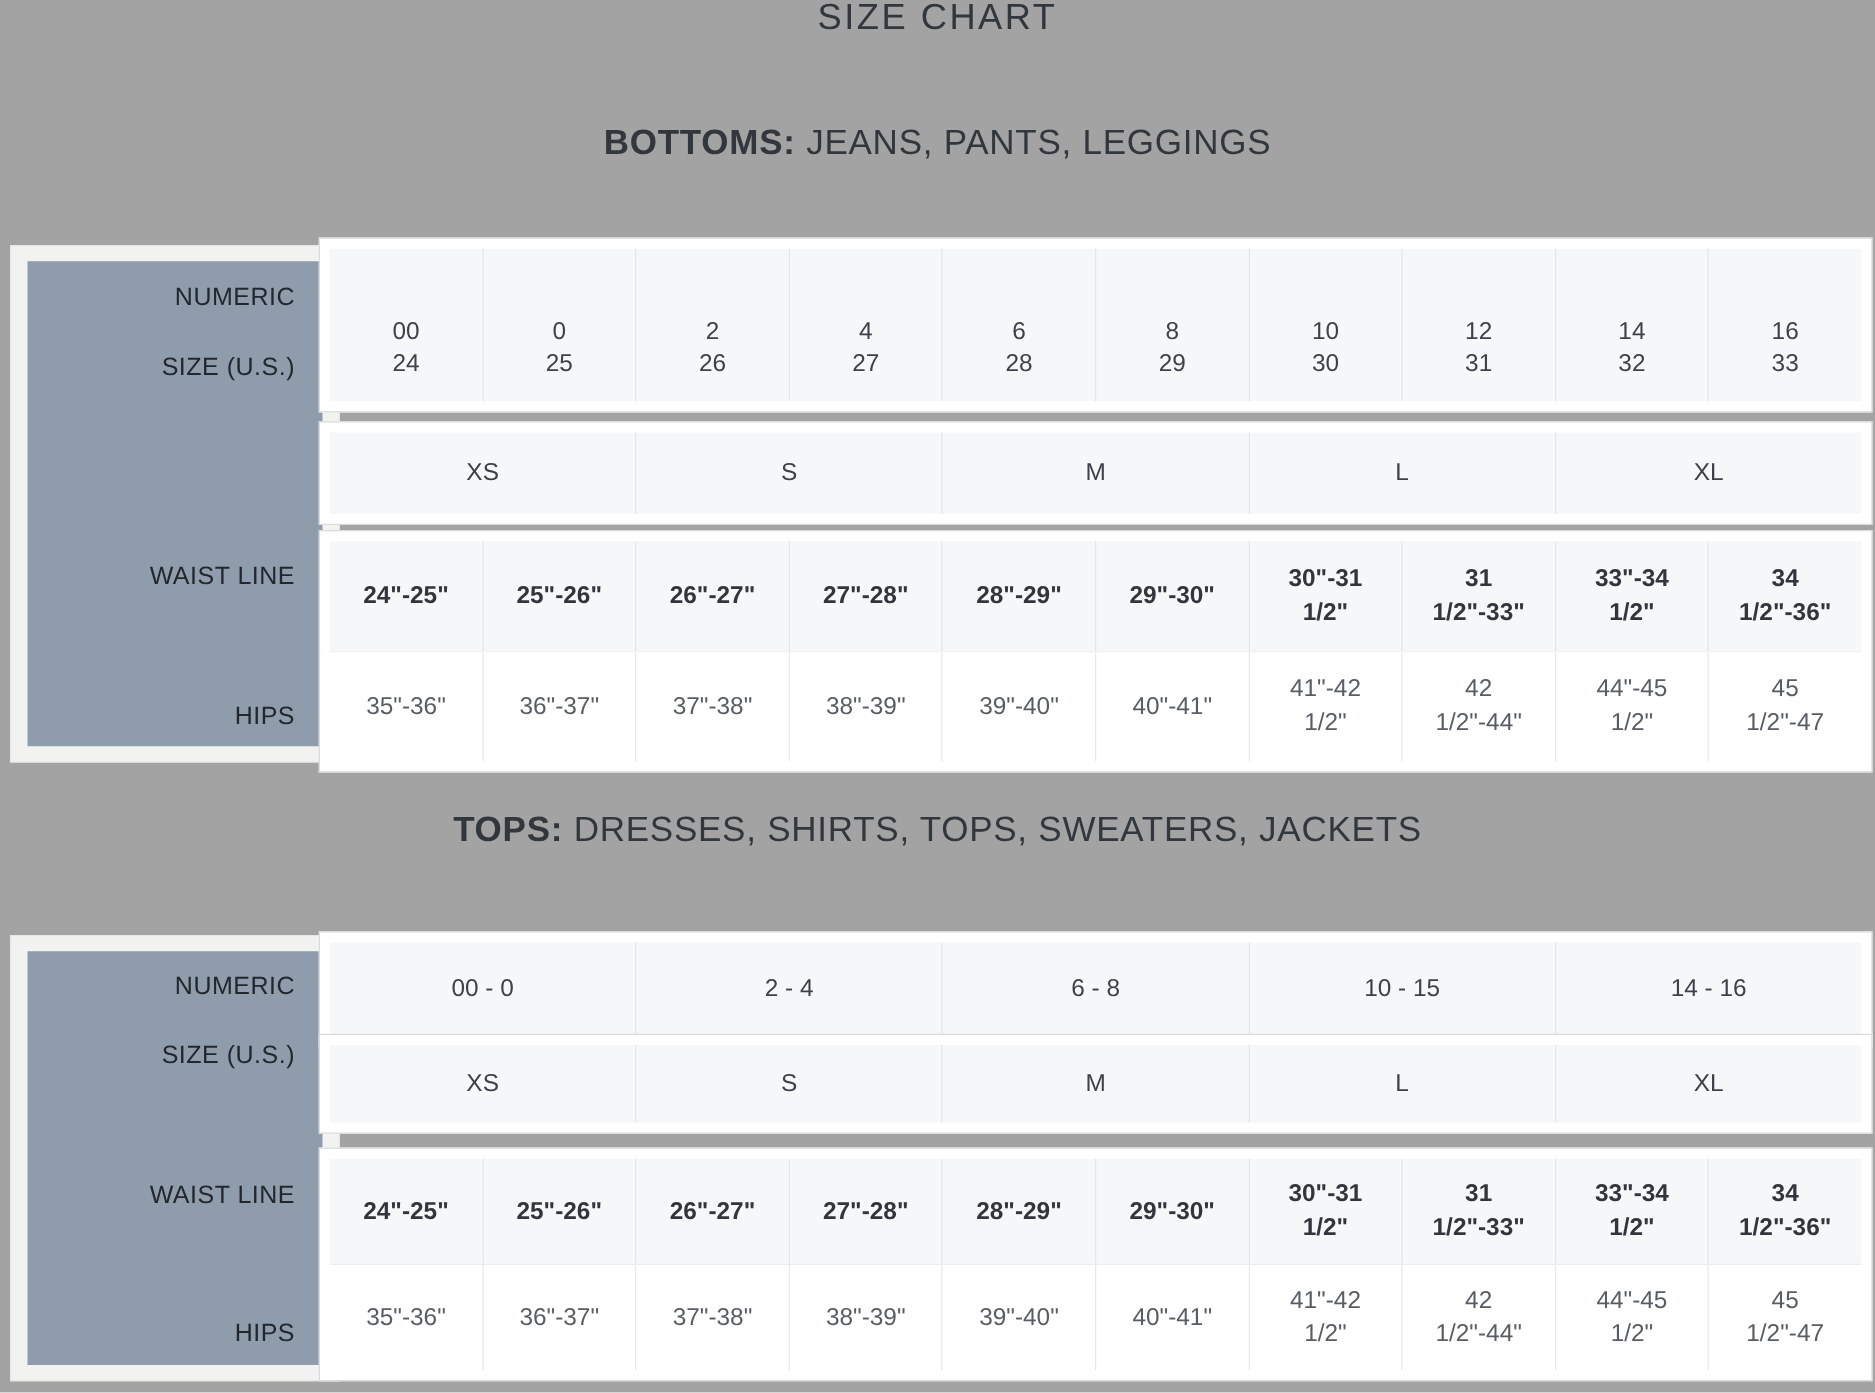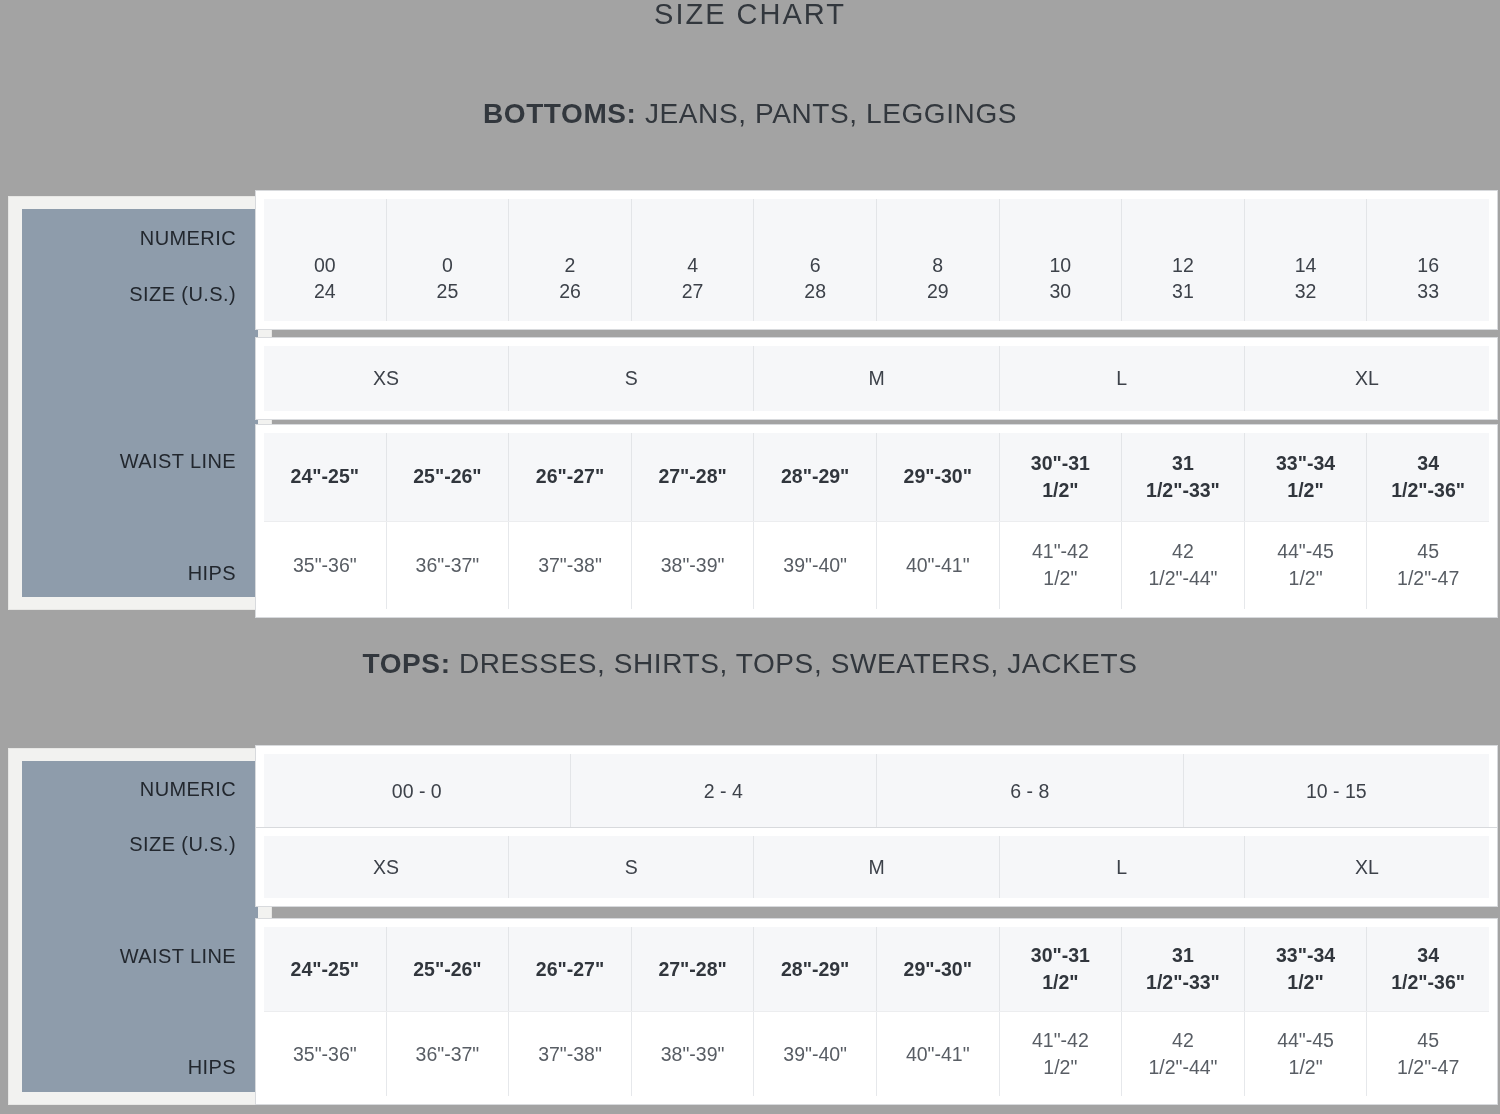--- a/index.html
+++ b/index.html
@@ -212,20 +212,21 @@
     </div>
   </div>
 
   <div class="box b2a">
     <div class="cells">
 
     <div class="cell">00 - 0</div>
         <div class="cell">2 - 4</div>
         <div class="cell">6 - 8</div>
         <div class="cell">10 - 15</div>
+        <div class="cell">14 - 16</div>
       </div>
   </div>
 
   <div class="box b2b">
     <div class="cells">
 
     <div class="cell">XS</div>
         <div class="cell">S</div>
         <div class="cell">M</div>
         <div class="cell">L</div>

